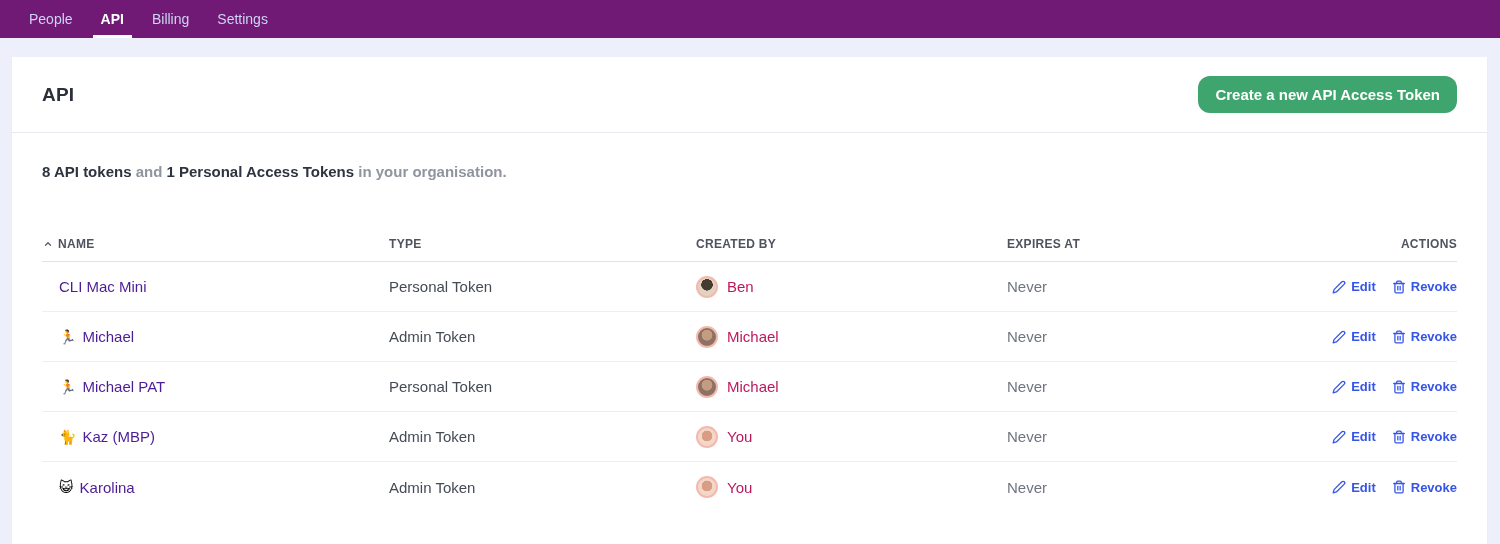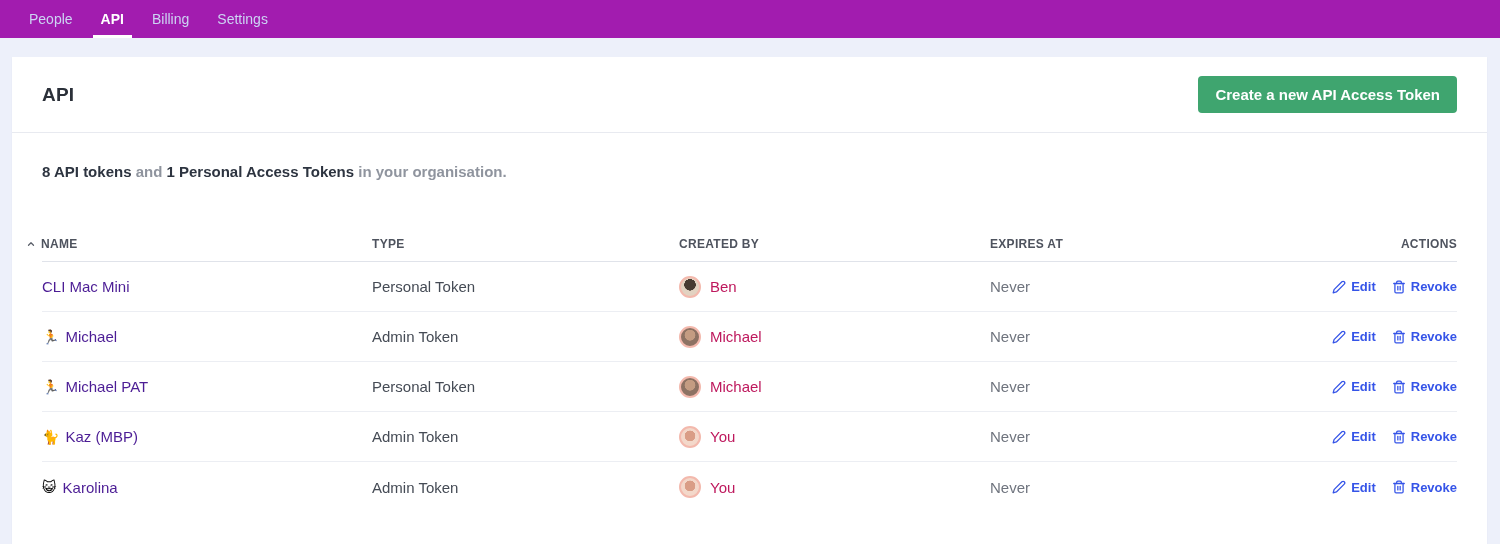--- a/index.html
+++ b/index.html
@@ -5,21 +5,21 @@
   * { margin:0; padding:0; box-sizing:border-box; }
   html,body { width:1500px; height:544px; overflow:hidden; }
   body {
     font-family:"Liberation Sans","DejaVu Sans",sans-serif;
     background:#edf0fa;
     position:relative;
   }
 
   
   .topnav {
-    height:38px; background:#a21caf;
+    height:38px; background:#701a75;
     display:flex; align-items:stretch; padding:0 15px;
   }
   .tab {
     display:flex; align-items:center; padding:0 14px;
     font-size:14px; color:#ccd4f3; cursor:pointer; position:relative;
   }
   .tab.active { color:#ffffff; font-weight:bold; }
   .tab.active::after {
     content:""; position:absolute; left:6px; right:6px; bottom:0;
     height:3px; background:#ffffff;
@@ -30,21 +30,21 @@
     position:absolute; left:12px; top:57px; width:1475px; height:500px;
     background:#ffffff; box-shadow:0 1px 2px rgba(30,40,90,0.04);
   }
   .card-header {
     height:76px; padding:0 30px;
     display:flex; align-items:center; justify-content:space-between;
     border-bottom:1px solid #e8eaf0;
   }
   .page-title { font-size:19px; font-weight:bold; color:#2b3039; letter-spacing:0.2px; }
   .create-btn {
-    background:#3fa56f; color:#ffffff; border:none; border-radius:4px;
+    background:#3fa56f; color:#ffffff; border:none; border-radius:12px;
     font-family:inherit; font-size:15px; font-weight:bold;
     padding:10px 17px; cursor:pointer;
   }
 
   .card-body { padding:22px 30px 0 30px; }
 
   
   .meta-row { display:flex; align-items:center; justify-content:space-between; margin-top:8px; }
   .summary { font-size:15px; font-weight:bold; color:#2d3440; }
   .summary .dim { color:#8f949e; }
@@ -63,21 +63,21 @@
   .table { margin-top:46px; }
   .trow { display:flex; align-items:center; }
   .thead {
     height:36px; border-bottom:1px solid #e0e3ea;
     font-size:12px; font-weight:bold; color:#4e535e; letter-spacing:0.3px;
     text-transform:uppercase;
   }
   .drow { height:50px; border-bottom:1px solid #eceef3; font-size:15px; }
   .drow:last-child { border-bottom:none; }
 
-  .col-name    { width:330px; display:flex; align-items:center; }
+  .col-name    { width:330px; display:flex; align-items:center;margin-left:17px; }
   .col-type    { width:307px; }
   .col-created { width:311px; display:flex; align-items:center; }
   .col-expires { width:300px; }
   .col-actions { flex:1; display:flex; align-items:center; justify-content:flex-end; }
 
   .sort-caret { margin-left:-16px; margin-right:5px; display:flex; color:#5b606a; }
   .name-emoji { margin-right:6px; font-size:14px; }
   .cell-name { color:#4c1d95;text-align:center; }
   .cell-type { color:#454b55; }
   .cell-expires { color:#6f747e; }

